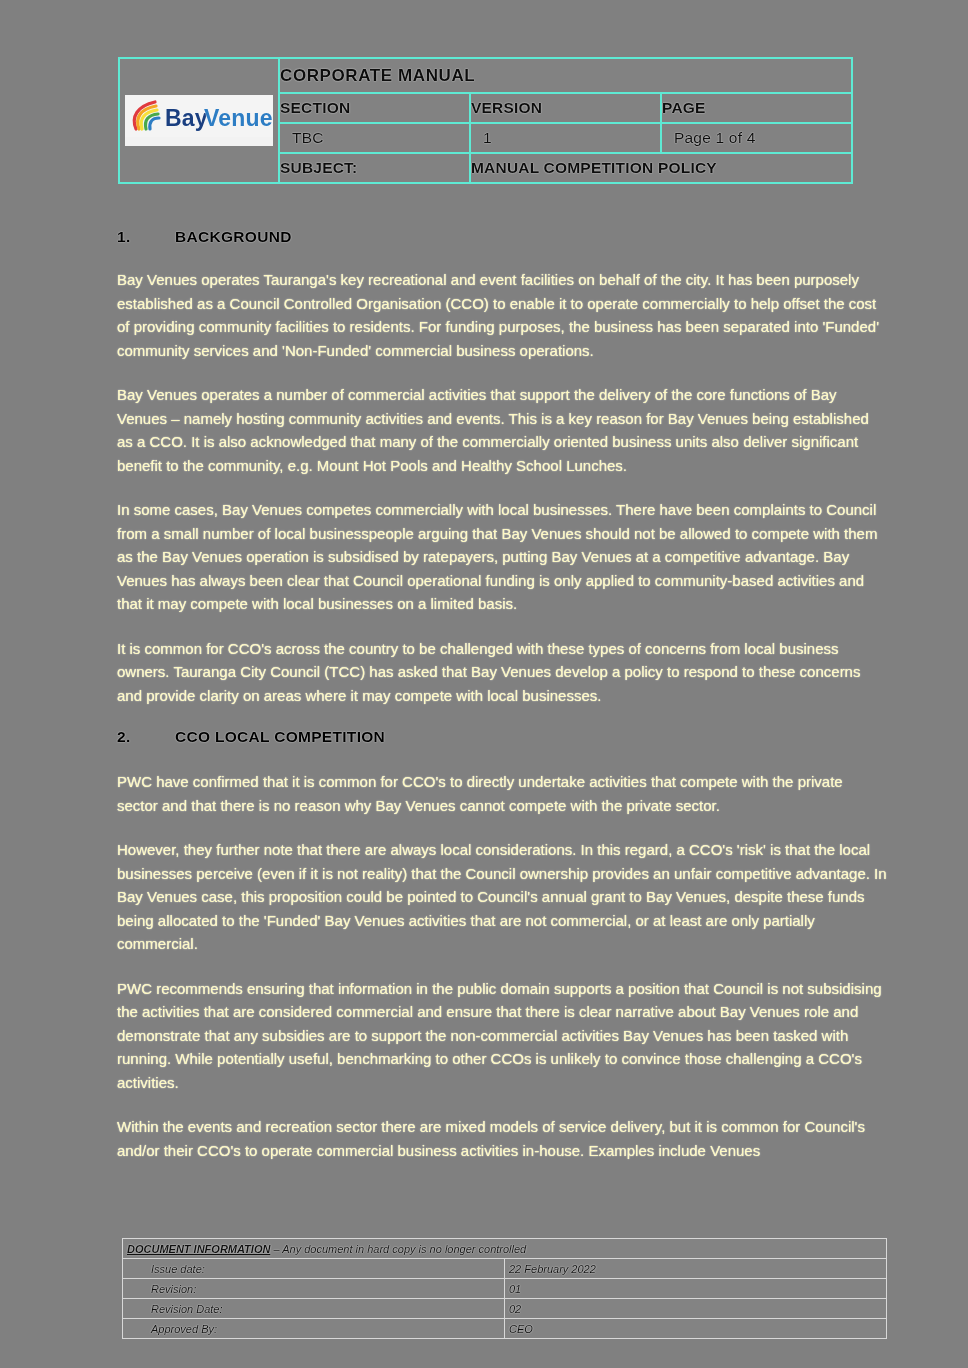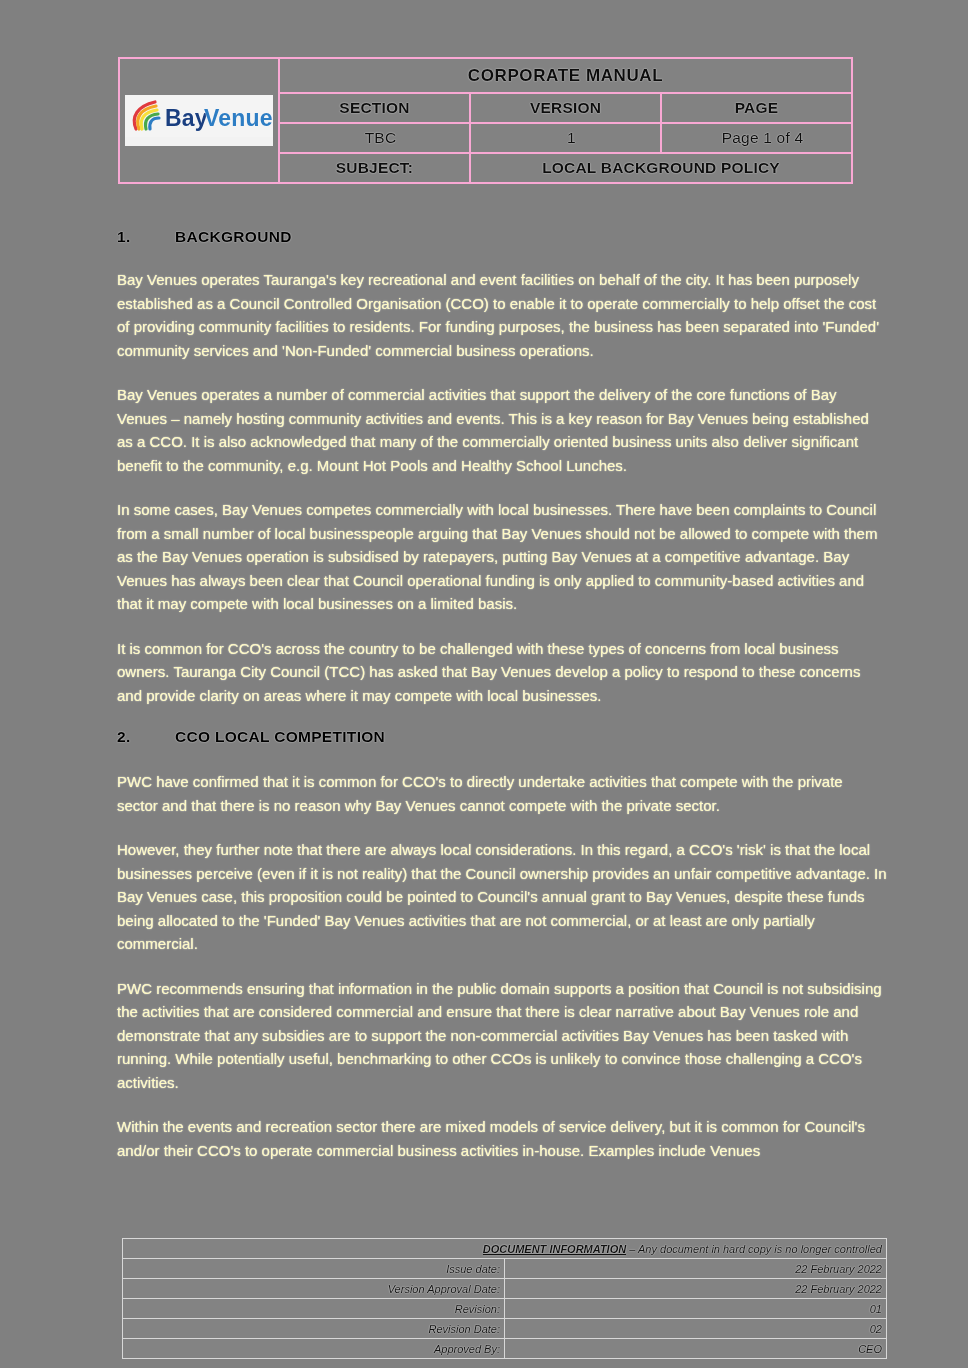--- a/index.html
+++ b/index.html
@@ -26,23 +26,23 @@
   
   .header-table {
     position: absolute;
     left: 118px;
     top: 57px;
     width: 735px;
     border-collapse: collapse;
     table-layout: fixed;
   }
   .header-table td {
-    border: 2px solid #f9a8d4;
+    border: 2px solid #5eead4;
     background: #828282;
-    text-align: center;
+    text-align: left;
     vertical-align: middle;
     padding: 0;
     height: 28px;
     font-size: 15.5px;
     letter-spacing: 0.2px;
     color: #0d0d0d;
     text-shadow: 0 0 1px rgba(255,255,255,0.75), 0 0 2px rgba(255,255,255,0.45);
   }
   .header-table td.bold { font-weight: bold; }
   .header-table td.title {
@@ -114,21 +114,20 @@
     border: 1px solid #d8d8d8;
     background: #838383;
     padding: 1px 4px;
     font-size: 11px;
     font-style: italic;
     height: 17px;
     color: #101010;
     text-shadow: 0 0 1px rgba(255,255,255,0.8), 0 0 2px rgba(255,255,255,0.45);
     white-space: nowrap;
     overflow: hidden;
-    text-align: right;
   }
   .footer-table td.head {
     font-weight: bold;
   }
   .footer-table td.head .sub {
     font-weight: normal;
   }
   .footer-table td.label {
     width: 155px;
     padding-left: 28px;
@@ -166,21 +165,21 @@
       <td class="bold">VERSION</td>
       <td class="bold">PAGE</td>
     </tr>
     <tr>
       <td class="plain">TBC</td>
       <td class="plain">1</td>
       <td class="plain">Page 1 of 4</td>
     </tr>
     <tr>
       <td class="bold">SUBJECT:</td>
-      <td class="bold" colspan="2">LOCAL BACKGROUND POLICY</td>
+      <td class="bold" colspan="2">MANUAL COMPETITION POLICY</td>
     </tr>
   </tbody>
     </table>
 
   <div class="content">
 
     <h2 class="section">
       <span class="num">1.</span><span>BACKGROUND</span>
     </h2>
 
@@ -202,24 +201,20 @@
   <table class="footer-table">
     <tbody>
         <tr>
       <td class="head" colspan="2"><span class="footer-underline">DOCUMENT INFORMATION</span><span class="sub"> – Any document in hard copy is no longer controlled</span></td>
     </tr>
     <tr>
       <td class="label">Issue date:</td>
       <td>22 February 2022</td>
     </tr>
     <tr>
-      <td class="label">Version Approval Date:</td>
-      <td>22 February 2022</td>
-    </tr>
-    <tr>
       <td class="label">Revision:</td>
       <td>01</td>
     </tr>
     <tr>
       <td class="label">Revision Date:</td>
       <td>02</td>
     </tr>
     <tr>
       <td class="label">Approved By:</td>
       <td>CEO</td>

